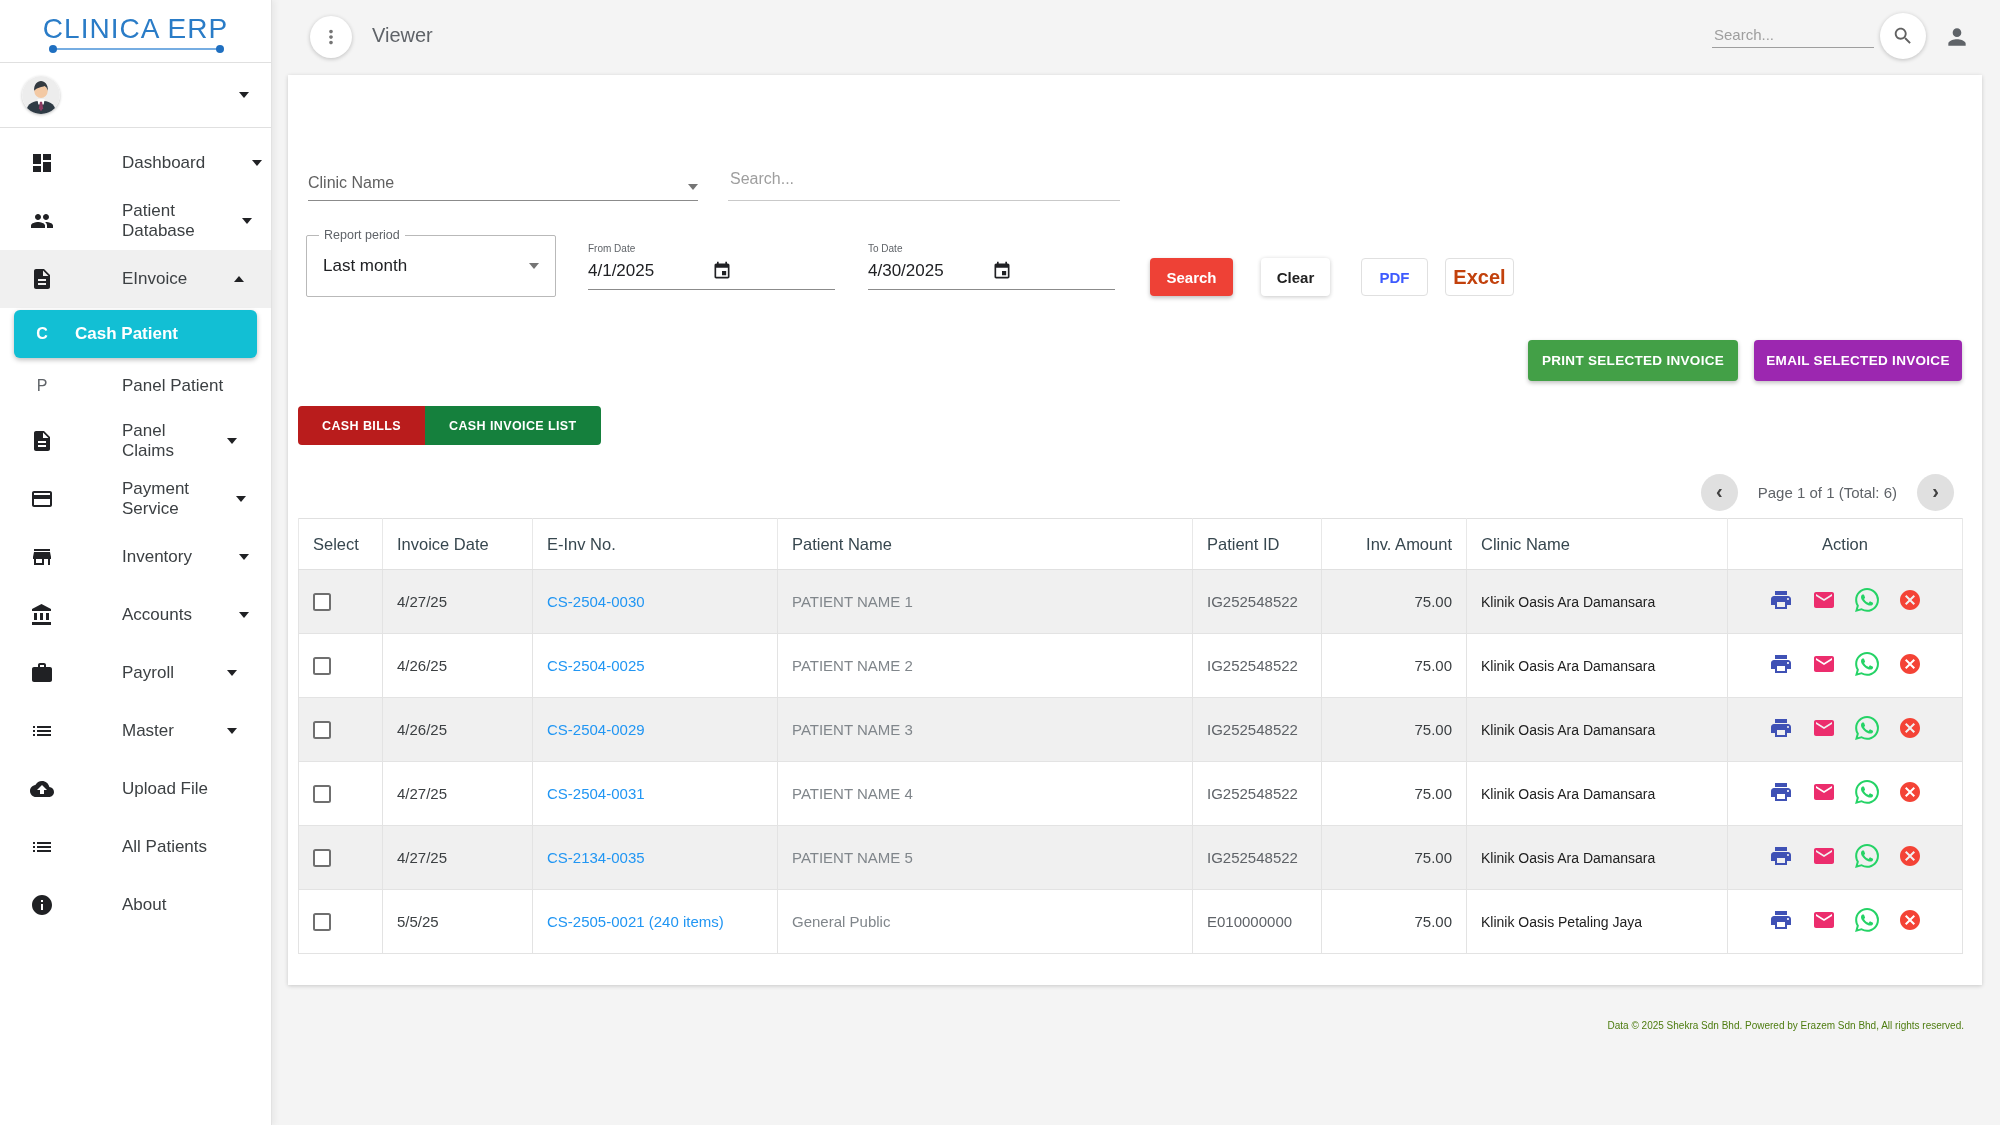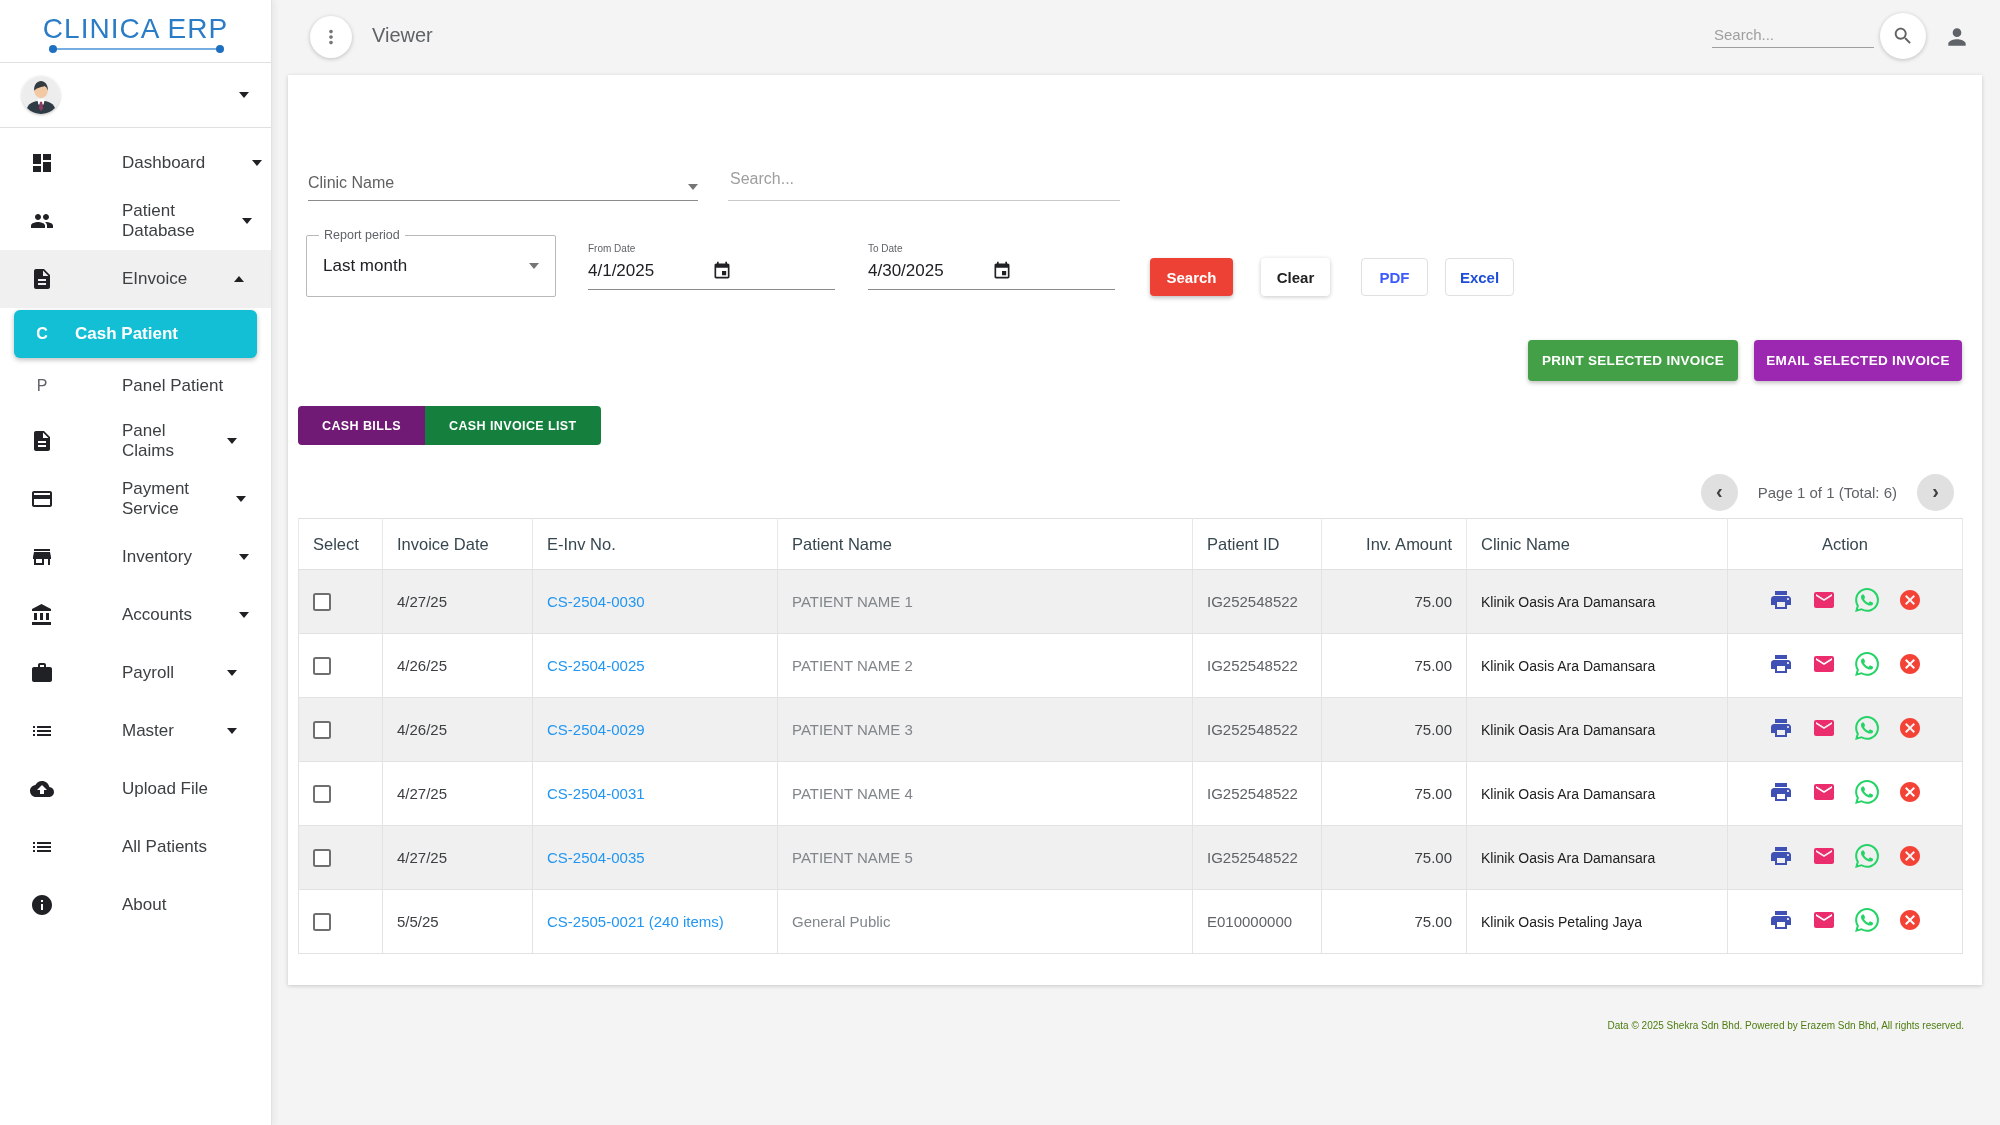--- a/index.html
+++ b/index.html
@@ -89,31 +89,31 @@
   .f-date .cal svg { width:20px; height:20px; fill:currentColor; }
   .f-from { left:300px; } .f-to { left:580px; }
 
   .btn { border:none; border-radius:4px; cursor:pointer; font-family:inherit; font-weight:700; }
   .btn-search { position:absolute; left:862px; top:183px; width:83px; height:38px; background:#ee4136; color:#fff;
                 font-size:15px; box-shadow:0 2px 4px rgba(0,0,0,.25); }
   .btn-clear { position:absolute; left:973px; top:183px; width:69px; height:38px; background:#fff; color:#212121;
                font-size:15px; box-shadow:0 1px 4px rgba(0,0,0,.22); }
   .btn-pdf { position:absolute; left:1073px; top:183px; width:67px; height:38px; background:#fff; color:#3d5afe;
              font-size:15px; border:1px solid #e0e0e0; }
-  .btn-excel { position:absolute; left:1157px; top:183px; width:69px; height:38px; background:#fff; color:#1d4ed8;
-               font-size:15px; border:1px solid #e0e0e0; }
+  .btn-excel { position:absolute; left:1157px; top:183px; width:69px; height:38px; background:#fff; color:#c2410c;
+               font-size:20px; border:1px solid #e0e0e0; }
   .btn-print-sel { position:absolute; left:1240px; top:265px; width:210px; height:41px; background:#43a047; color:#fff;
                    font-size:13.5px; letter-spacing:.3px; box-shadow:0 2px 4px rgba(0,0,0,.25); }
   .btn-email-sel { position:absolute; left:1466px; top:265px; width:208px; height:41px; background:#9c27b0; color:#fff;
                    font-size:13.5px; letter-spacing:.3px; box-shadow:0 2px 4px rgba(0,0,0,.25); }
 
   .tabs { position:absolute; left:10px; top:331px; display:flex; }
   .tab { border:none; height:39px; font-family:inherit; font-weight:700; font-size:12.5px; color:#fff;
          letter-spacing:.4px; cursor:pointer; padding:0 24px; }
-  .tab-gray { background:#701a75; border-radius:4px 0 0 4px; }
+  .tab-gray { background:#b91c1c; border-radius:4px 0 0 4px; }
   .tab-dark { background:#15803d; border-radius:0 4px 4px 0; }
 
   .pager { position:absolute; right:28px; top:399px; display:flex; align-items:center; gap:14px; }
   .pager-btn { width:37px; height:37px; border-radius:50%; border:none; background:#e0e0e0; cursor:pointer;
                font-size:20px; color:#424242; font-weight:700; display:flex; align-items:center; justify-content:center;
                font-family:inherit; padding-bottom:3px; }
   .pager-text { font-size:15px; color:#5f6368; padding:0 6px; }
 
   
   table { position:absolute; left:10px; top:443px; width:1664px; border-collapse:collapse; table-layout:fixed;
@@ -569,21 +569,21 @@
             <button class="act">
                   <svg class="ic-cancel">
                     <use href="#i-cancel"></use>
                   </svg>
                 </button>
           </span></td>
         </tr>
         <tr class="stripe">
           <td><span class="cb"></span></td>
           <td class="c-date">4/27/25</td>
-          <td class="c-link"><a>CS-2504-0035</a></td>
+          <td class="c-link"><a>CS-2134-0035</a></td>
           <td class="c-name">PATIENT NAME 5</td>
           <td class="c-id">IG252548522</td>
           <td class="c-amt">75.00</td>
           <td class="c-clinic">Klinik Oasis Ara Damansara</td>
           <td class="c-act"><span class="acts">
             <button class="act">
                   <svg class="ic-print">
                     <use href="#i-print"></use>
                   </svg>
                 </button>

